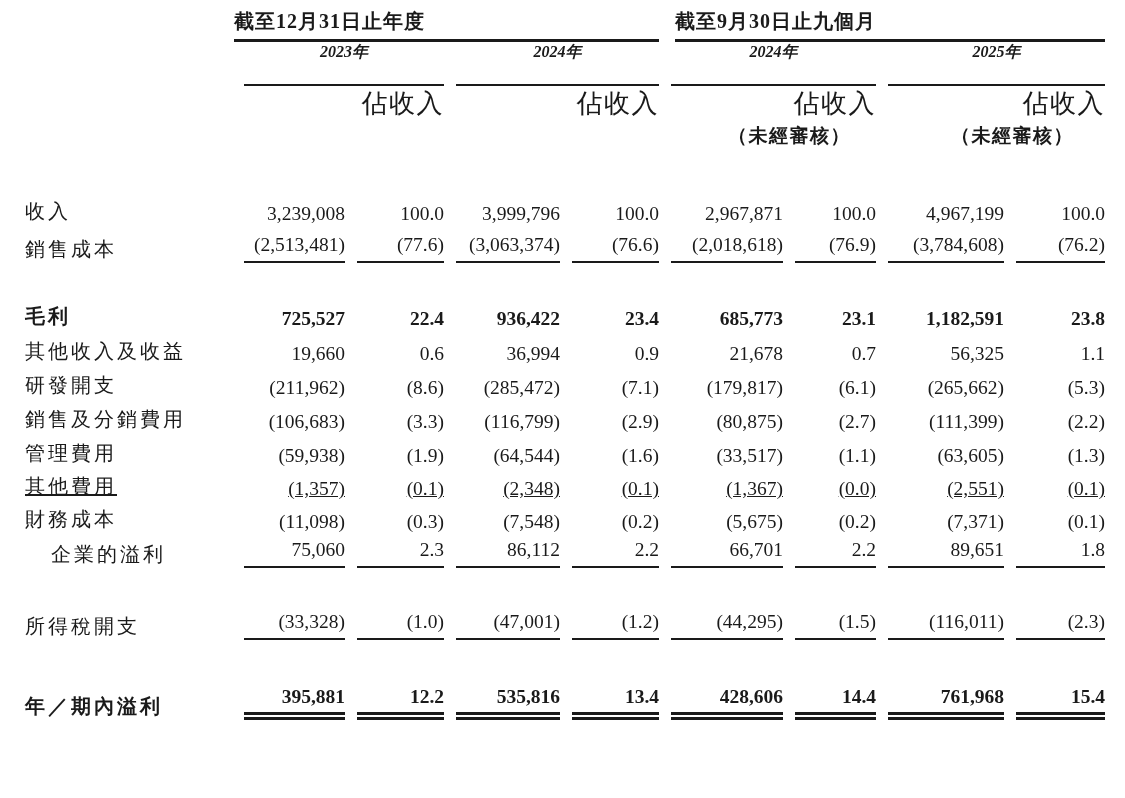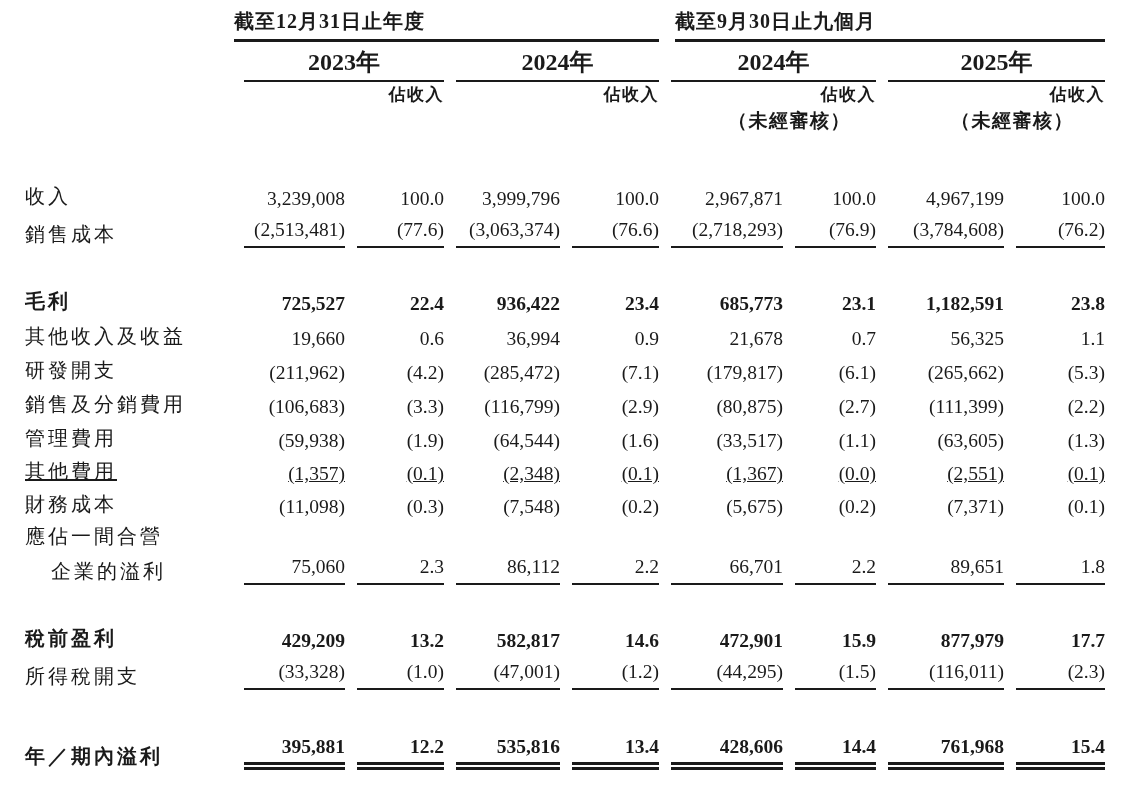--- a/index.html
+++ b/index.html
@@ -38,27 +38,28 @@
     letter-spacing: 1px;
     padding-bottom: 4px;
   }
   th.g1 { padding-left: 2px; }
   th.g2 { padding-left: 16px; }
   th.yr { padding-left: 12px; }
   th.yr .yrule {
     border-bottom: 2.5px solid #1a1a1a;
     text-align: center;
     font-weight: bold;
-    font-size: 24px;
-    padding-bottom: 2px;
+    font-size: 16px;
+    padding-bottom: 21px;
+    font-style: italic;
   }
   th.ch {
     text-align: right;
-    font-weight: bold;
-    font-size: 17px;
+    font-weight: normal;
+    font-size: 26px;
     letter-spacing: 1.5px;
     padding-bottom: 2px;
   }
   th.note {
     text-align: center;
     font-weight: bold;
     font-size: 19px;
     letter-spacing: 1.5px;
     padding-left: 44px;
     padding-bottom: 4px;
@@ -179,21 +180,21 @@
         <td class="num">
           <div class="cv u1">(77.6)</div>
         </td>
         <td class="num">
           <div class="cv u1">(3,063,374)</div>
         </td>
         <td class="num">
           <div class="cv u1">(76.6)</div>
         </td>
         <td class="num">
-          <div class="cv u1">(2,718,293)</div>
+          <div class="cv u1">(2,018,618)</div>
         </td>
         <td class="num">
           <div class="cv u1">(76.9)</div>
         </td>
         <td class="num">
           <div class="cv u1">(3,784,608)</div>
         </td>
         <td class="num">
           <div class="cv u1">(76.2)</div>
         </td>
@@ -254,21 +255,21 @@
         <td class="num">
           <div class="cv">1.1</div>
         </td>
       </tr>
       <tr style="height: 34px;">
         <td class="lbl">研發開支</td>
         <td class="num">
           <div class="cv">(211,962)</div>
         </td>
         <td class="num">
-          <div class="cv">(4.2)</div>
+          <div class="cv">(8.6)</div>
         </td>
         <td class="num">
           <div class="cv">(285,472)</div>
         </td>
         <td class="num">
           <div class="cv">(7.1)</div>
         </td>
         <td class="num">
           <div class="cv">(179,817)</div>
         </td>
@@ -383,31 +384,20 @@
         <td class="num">
           <div class="cv">(0.2)</div>
         </td>
         <td class="num">
           <div class="cv">(7,371)</div>
         </td>
         <td class="num">
           <div class="cv">(0.1)</div>
         </td>
       </tr>
-      <tr style="height: 28px;">
-        <td class="lbl">應佔一間合營</td>
-        <td class="num"></td>
-        <td class="num"></td>
-        <td class="num"></td>
-        <td class="num"></td>
-        <td class="num"></td>
-        <td class="num"></td>
-        <td class="num"></td>
-        <td class="num"></td>
-      </tr>
       <tr style="height: 35px;">
         <td class="lbl ind">企業的溢利</td>
         <td class="num">
           <div class="cv u1">75,060</div>
         </td>
         <td class="num">
           <div class="cv u1">2.3</div>
         </td>
         <td class="num">
           <div class="cv u1">86,112</div>
@@ -423,47 +413,20 @@
         </td>
         <td class="num">
           <div class="cv u1">89,651</div>
         </td>
         <td class="num">
           <div class="cv u1">1.8</div>
         </td>
       </tr>
       <tr style="height: 34px;">
         <td colspan="9"></td>
-      </tr>
-      <tr style="height: 33px;">
-        <td class="lbl b">稅前盈利</td>
-        <td class="num b">
-          <div class="cv">429,209</div>
-        </td>
-        <td class="num b">
-          <div class="cv">13.2</div>
-        </td>
-        <td class="num b">
-          <div class="cv">582,817</div>
-        </td>
-        <td class="num b">
-          <div class="cv">14.6</div>
-        </td>
-        <td class="num b">
-          <div class="cv">472,901</div>
-        </td>
-        <td class="num b">
-          <div class="cv">15.9</div>
-        </td>
-        <td class="num b">
-          <div class="cv">877,979</div>
-        </td>
-        <td class="num b">
-          <div class="cv">17.7</div>
-        </td>
       </tr>
       <tr style="height: 38px;">
         <td class="lbl">所得稅開支</td>
         <td class="num">
           <div class="cv u1">(33,328)</div>
         </td>
         <td class="num">
           <div class="cv u1">(1.0)</div>
         </td>
         <td class="num">

